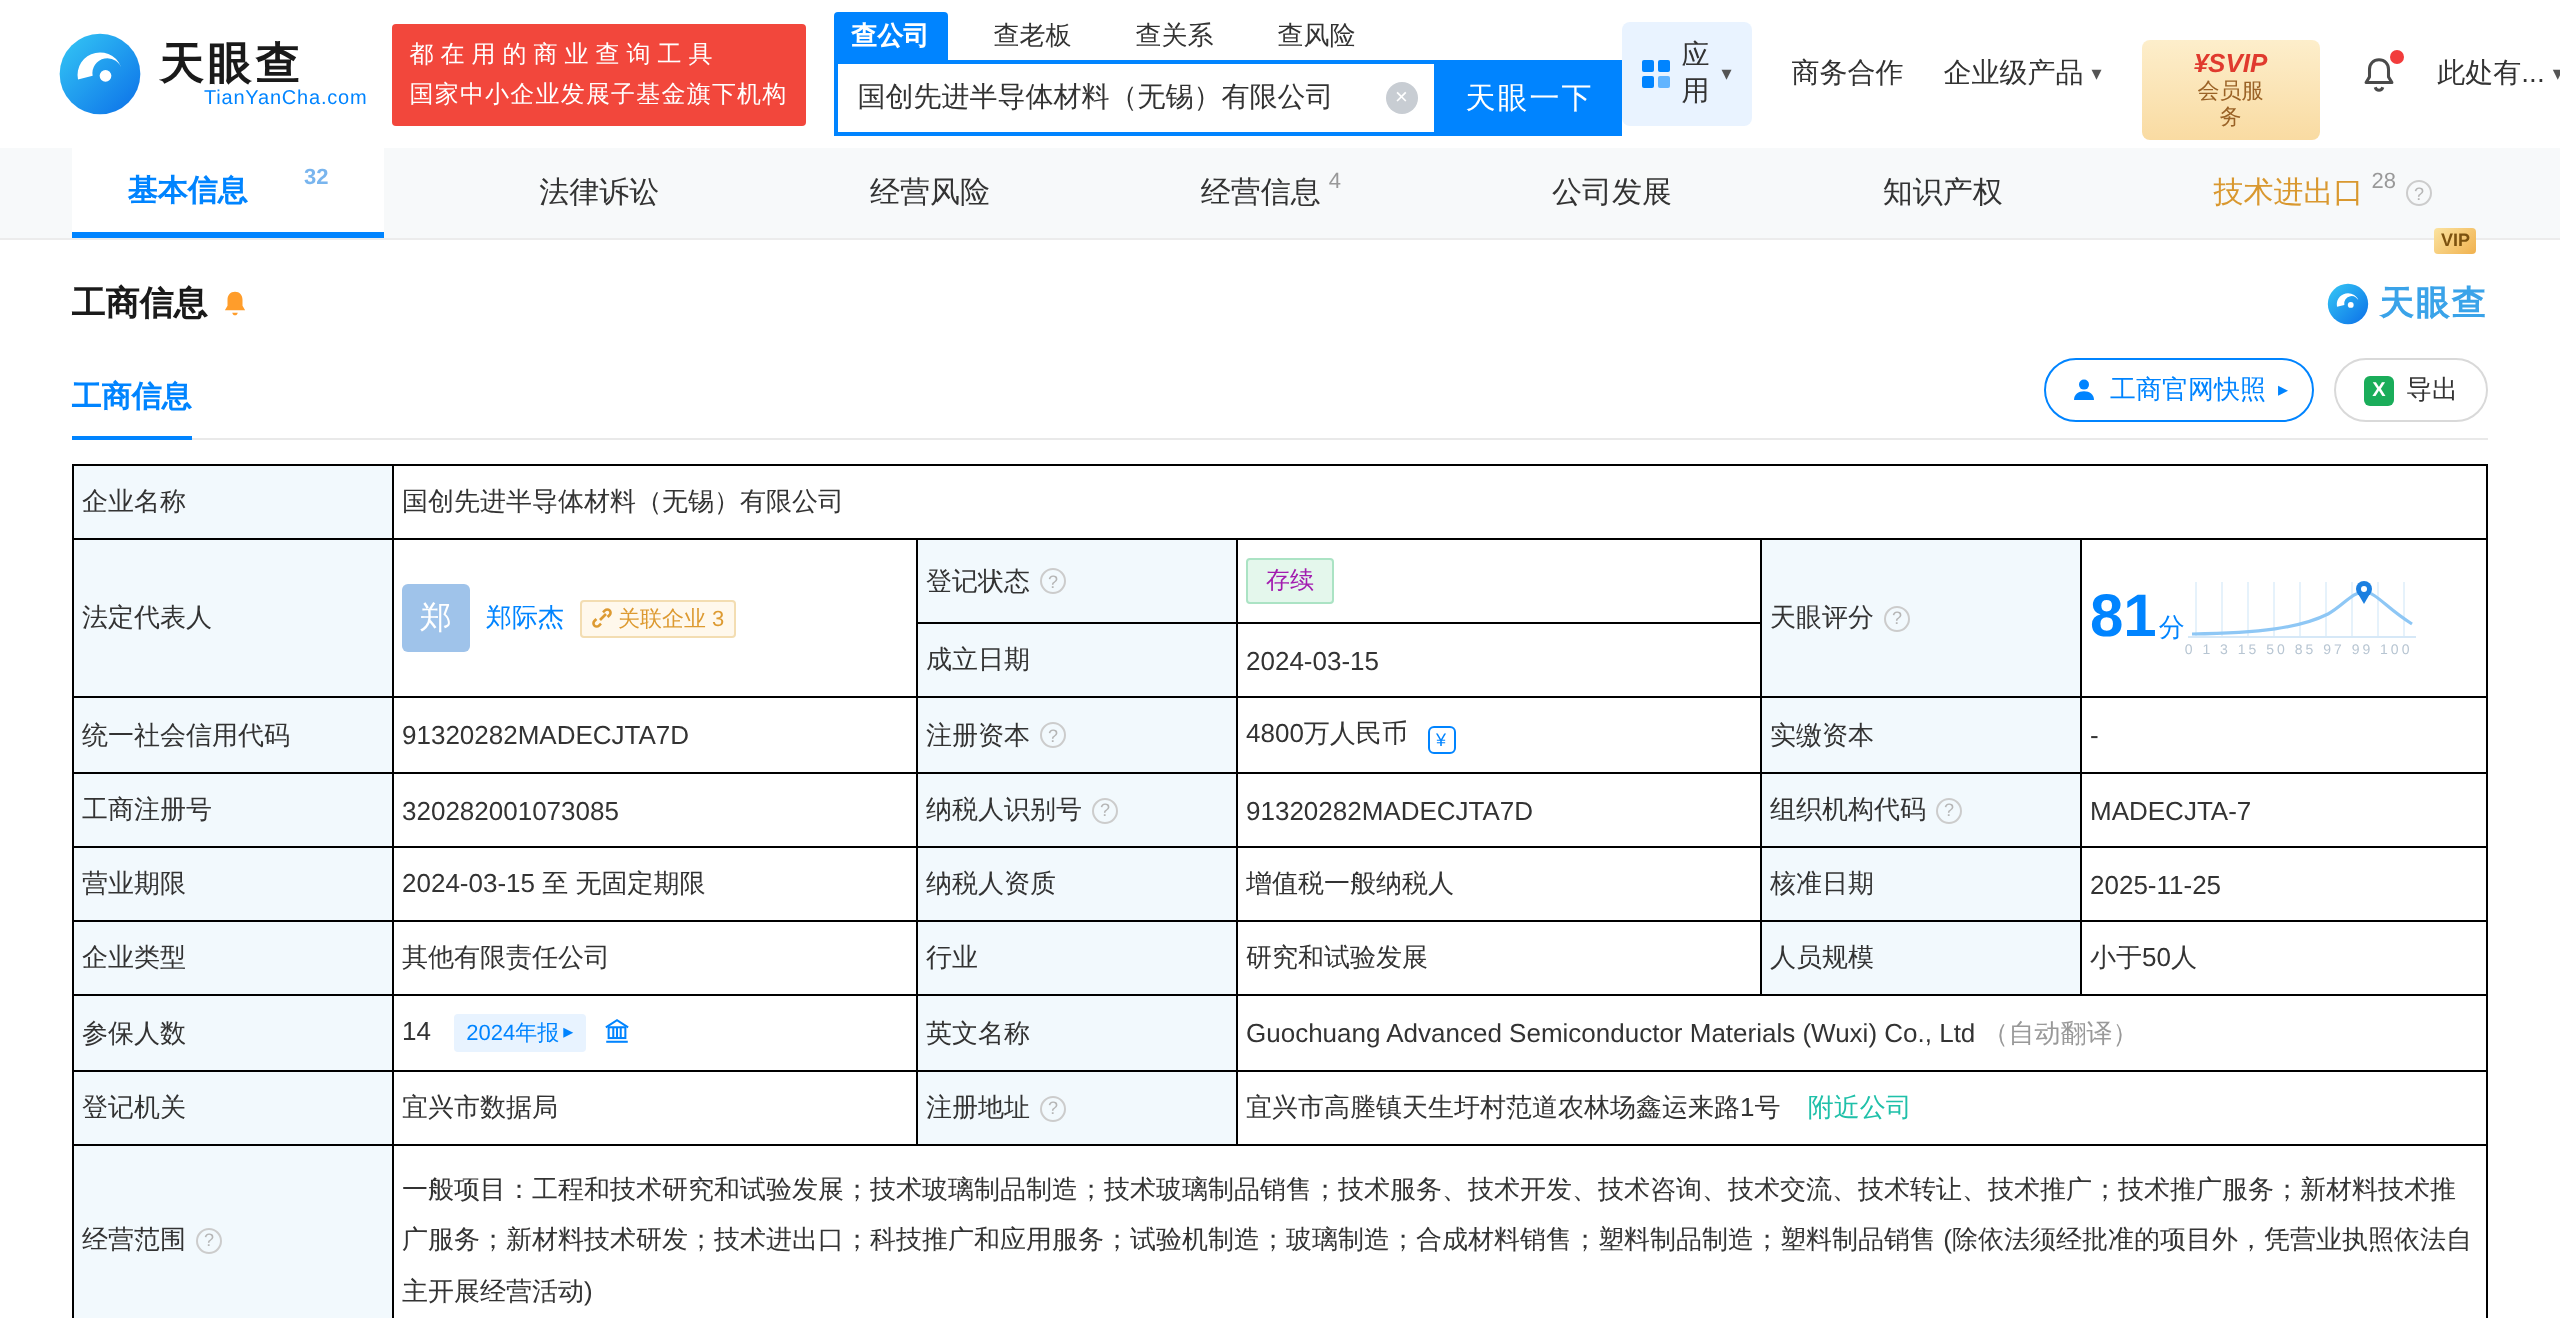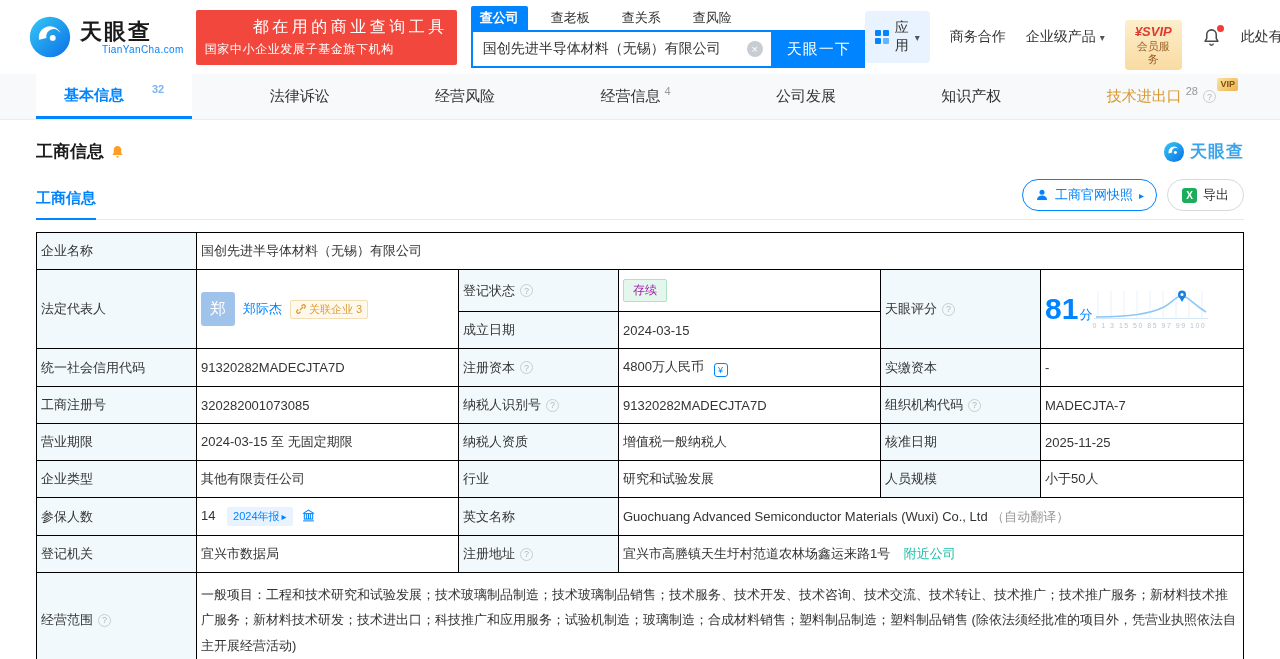--- a/index.html
+++ b/index.html
@@ -5,57 +5,57 @@
   * { box-sizing: border-box; }
   html,body { margin:0; padding:0; width:1280px; height:659px; overflow:hidden;
     font-family:"Liberation Sans","DejaVu Sans",sans-serif; background:#fff; color:#333; }
 
   
   .topbar { display:flex; align-items:center; height:74px; padding:0 36px 0 28px; background:#fff; }
   .logo { display:flex; align-items:center; gap:8px; cursor:pointer; }
   .logo-text .brand { font-size:22px; font-weight:bold; color:#1a1a1a; letter-spacing:2px; line-height:24px; }
   .logo-text .domain { font-size:10px; color:#0084ff; letter-spacing:.4px;margin-left:22px; }
   .promo { background:#f2473c; color:#fff; margin-left:12px; padding:7px 9px; border-radius:2px; }
-  .promo-l1 { font-size:16px; letter-spacing:3.5px; white-space:nowrap;margin-left:48px; }
+  .promo-l1 { font-size:12px; letter-spacing:3.5px; white-space:nowrap; }
   .promo-l2 { font-size:12px; letter-spacing:.6px; margin-top:3px; white-space:nowrap; }
 
   .search-area { margin-left:14px; }
   .search-tabs { display:flex; align-items:flex-end; gap:14px; }
   .stab { font-size:13px; color:#333; padding:3px 9px; cursor:pointer; }
   .stab.active { background:#0084ff; color:#fff; font-weight:bold; border-radius:2px 2px 0 0; }
   .search-row { display:flex; }
   .search-box { width:302px; height:38px; border:2px solid #0084ff; background:#fff; display:flex; align-items:center; }
   .search-input { flex:1; border:none; outline:none; font-size:14px; padding:0 10px; color:#333; font-family:inherit; background:transparent; }
   .clear-icon { width:16px; height:16px; border-radius:50%; background:#c8cdd3; color:#fff; font-size:11px;
     display:flex; align-items:center; justify-content:center; margin-right:8px; cursor:pointer; flex:none; }
   .search-btn { width:92px; height:38px; background:#0084ff; color:#fff; border:none; font-size:15px;
     cursor:pointer; font-family:inherit; letter-spacing:1px; }
 
   .header-right { margin-left:auto; display:flex; align-items:center; gap:20px; }
   .apps-btn { display:flex; align-items:center; gap:6px; background:#e9f3ff; border-radius:4px;
     padding:8px 10px; font-size:14px; cursor:pointer; }
   .caret { font-size:10px; color:#555; }
   .hr-item { font-size:14px; color:#333; cursor:pointer; display:flex; align-items:center; gap:4px; white-space:nowrap; }
-  .svip { background:linear-gradient(180deg,#fdeecb,#f9dba2); border-radius:4px; padding:4px 10px;
+  .svip { background:linear-gradient(180deg,#fdeecb,#f9dba2); border-radius:4px; padding:4px 26px;
     text-align:center; cursor:pointer; line-height:1.2;margin-top:16px; }
   .svip-top { color:#e03a2e; font-weight:bold; font-size:13px; font-style:italic; }
   .svip-bottom { color:#9a6226; font-size:11px; }
   .bell-wrap { position:relative; cursor:pointer; display:flex; }
   .bell-dot { position:absolute; top:-2px; right:-3px; width:7px; height:7px; background:#f23c3c; border-radius:50%; }
 
   
   .main-tabs { display:flex; justify-content:space-between; height:46px; background:#f7f9fa;
     border-bottom:1px solid #ececec; padding:0 36px; }
   .mtab { display:flex; align-items:center; padding:0 28px; font-size:15px; color:#333; cursor:pointer; position:relative; }
   .mtab.active { background:#fff; color:#0084ff; font-weight:bold; border-bottom:3px solid #0084ff;gap:24px; }
   .mtab-count { font-size:11px; color:#999; margin-left:4px; position:relative; top:-6px; }
   .mtab.active .mtab-count { color:#79b5ee; }
   .mtab.gold-tab { color:#d9982f; }
   .vip-tag { background:linear-gradient(135deg,#fbe3a0,#f0b14e); color:#7c520f; font-size:9px; font-weight:bold;
-    padding:0 3px; border-radius:2px; line-height:13px; display:inline-block; }
+    padding:0 3px; border-radius:2px; line-height:13px; display:inline-block;margin-top:36px; }
   .mtab .vip-tag { position:absolute; top:4px; right:6px; }
 
   
   .content { padding:0 36px; }
   .section-head { display:flex; align-items:center; margin-top:20px; }
   .section-title { font-size:17px; font-weight:bold; color:#1a1a1a; margin:0; }
   .horn-icon { margin-left:6px; display:flex; cursor:pointer; }
   .watermark { margin-left:auto; display:flex; align-items:center; gap:5px; }
   .watermark-text { font-size:17px; font-weight:bold; color:#3aa3e9; letter-spacing:1px; }
 

